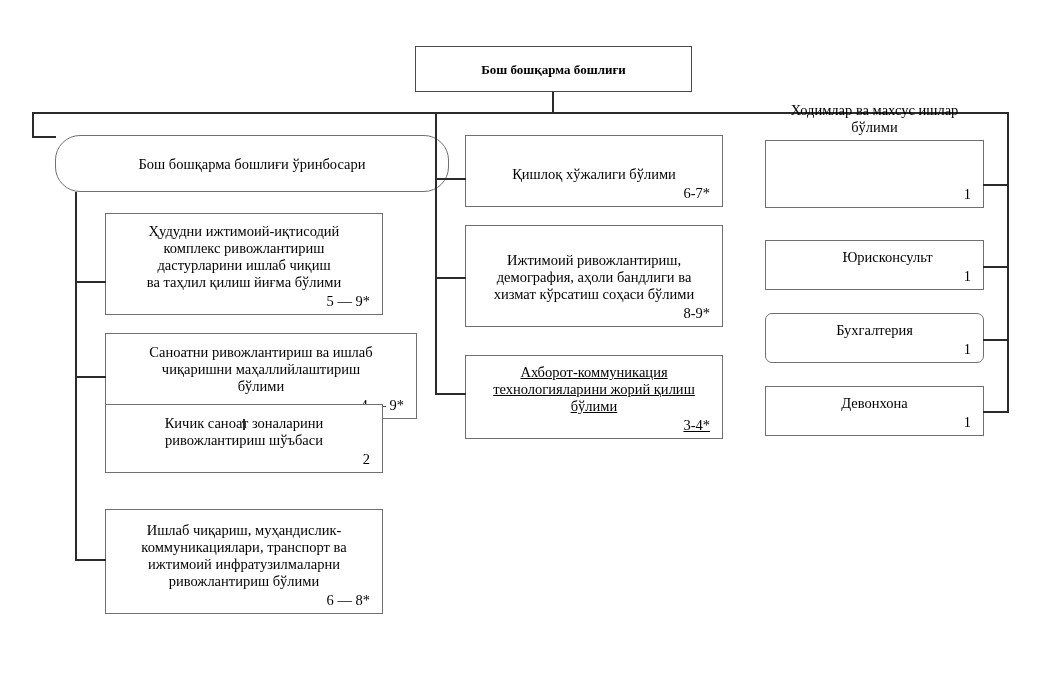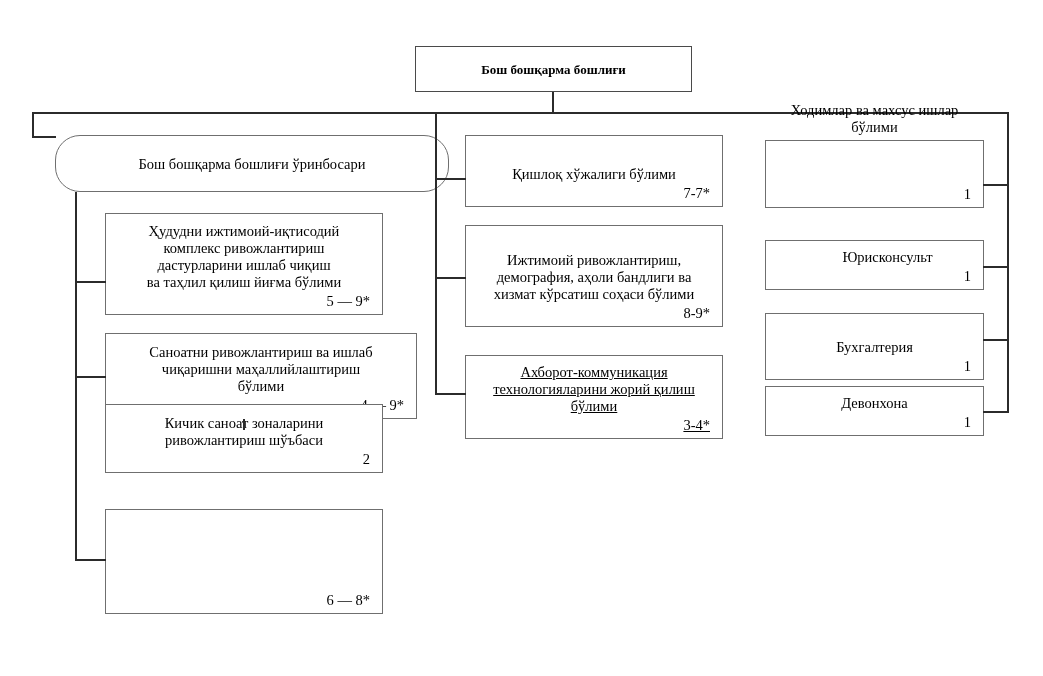--- a/index.html
+++ b/index.html
@@ -103,29 +103,33 @@
 
   <div class="node center-count" style="left:105px; top:404px; width:278px; height:69px;">
     <div class="node-title">Кичик саноат зоналарини
 ривожлантириш шўъбаси</div>
     <div class="node-count">2</div>
   </div>
 
   <div class="conn v" style="left:243px; top:419px; height:11px;"></div>
 
   <div class="node center-count" style="left:105px; top:509px; width:278px; height:105px;">
+    <div class="node-title">Ишлаб чиқариш, муҳандислик-
+коммуникациялари, транспорт ва
+ижтимоий инфратузилмаларни
+ривожлантириш бўлими</div>
     <div class="node-count">6 — 8*</div>
   </div>
   <div class="conn h" style="left:75px; top:559px; width:31px;"></div>
 
   <div class="conn v" style="left:435px; top:112px; height:282px;"></div>
 
   <div class="node center-count" style="left:465px; top:135px; width:258px; height:72px;">
     <div class="node-title">Қишлоқ хўжалиги бўлими</div>
-    <div class="node-count">7-7*</div>
+    <div class="node-count">6-7*</div>
   </div>
   <div class="conn h" style="left:435px; top:178px; width:31px;"></div>
 
   <div class="node center-count" style="left:465px; top:225px; width:258px; height:102px;">
     <div class="node-title">Ижтимоий ривожлантириш,
 демография, аҳоли бандлиги ва
 хизмат кўрсатиш соҳаси бўлими</div>
     <div class="node-count">8-9*</div>
   </div>
   <div class="conn h" style="left:435px; top:277px; width:31px;"></div>
@@ -146,21 +150,21 @@
     <div class="node-count">1</div>
   </div>
   <div class="conn h" style="left:983px; top:184px; width:26px;"></div>
 
   <div class="node center-count" style="left:765px; top:240px; width:219px; height:50px;padding-left:36px;">
     <div class="node-title">Юрисконсульт</div>
     <div class="node-count">1</div>
   </div>
   <div class="conn h" style="left:983px; top:266px; width:26px;"></div>
 
-  <div class="node center-count" style="left:765px; top:313px; width:219px; height:67px;">
+  <div class="node center-count" style="left:765px; top:313px; width:219px; height:50px;border-radius:7px;">
     <div class="node-title">Бухгалтерия</div>
     <div class="node-count">1</div>
   </div>
   <div class="conn h" style="left:983px; top:339px; width:26px;"></div>
 
   <div class="node center-count" style="left:765px; top:386px; width:219px; height:50px;">
     <div class="node-title">Девонхона</div>
     <div class="node-count">1</div>
   </div>
   <div class="conn h" style="left:983px; top:411px; width:26px;"></div>

